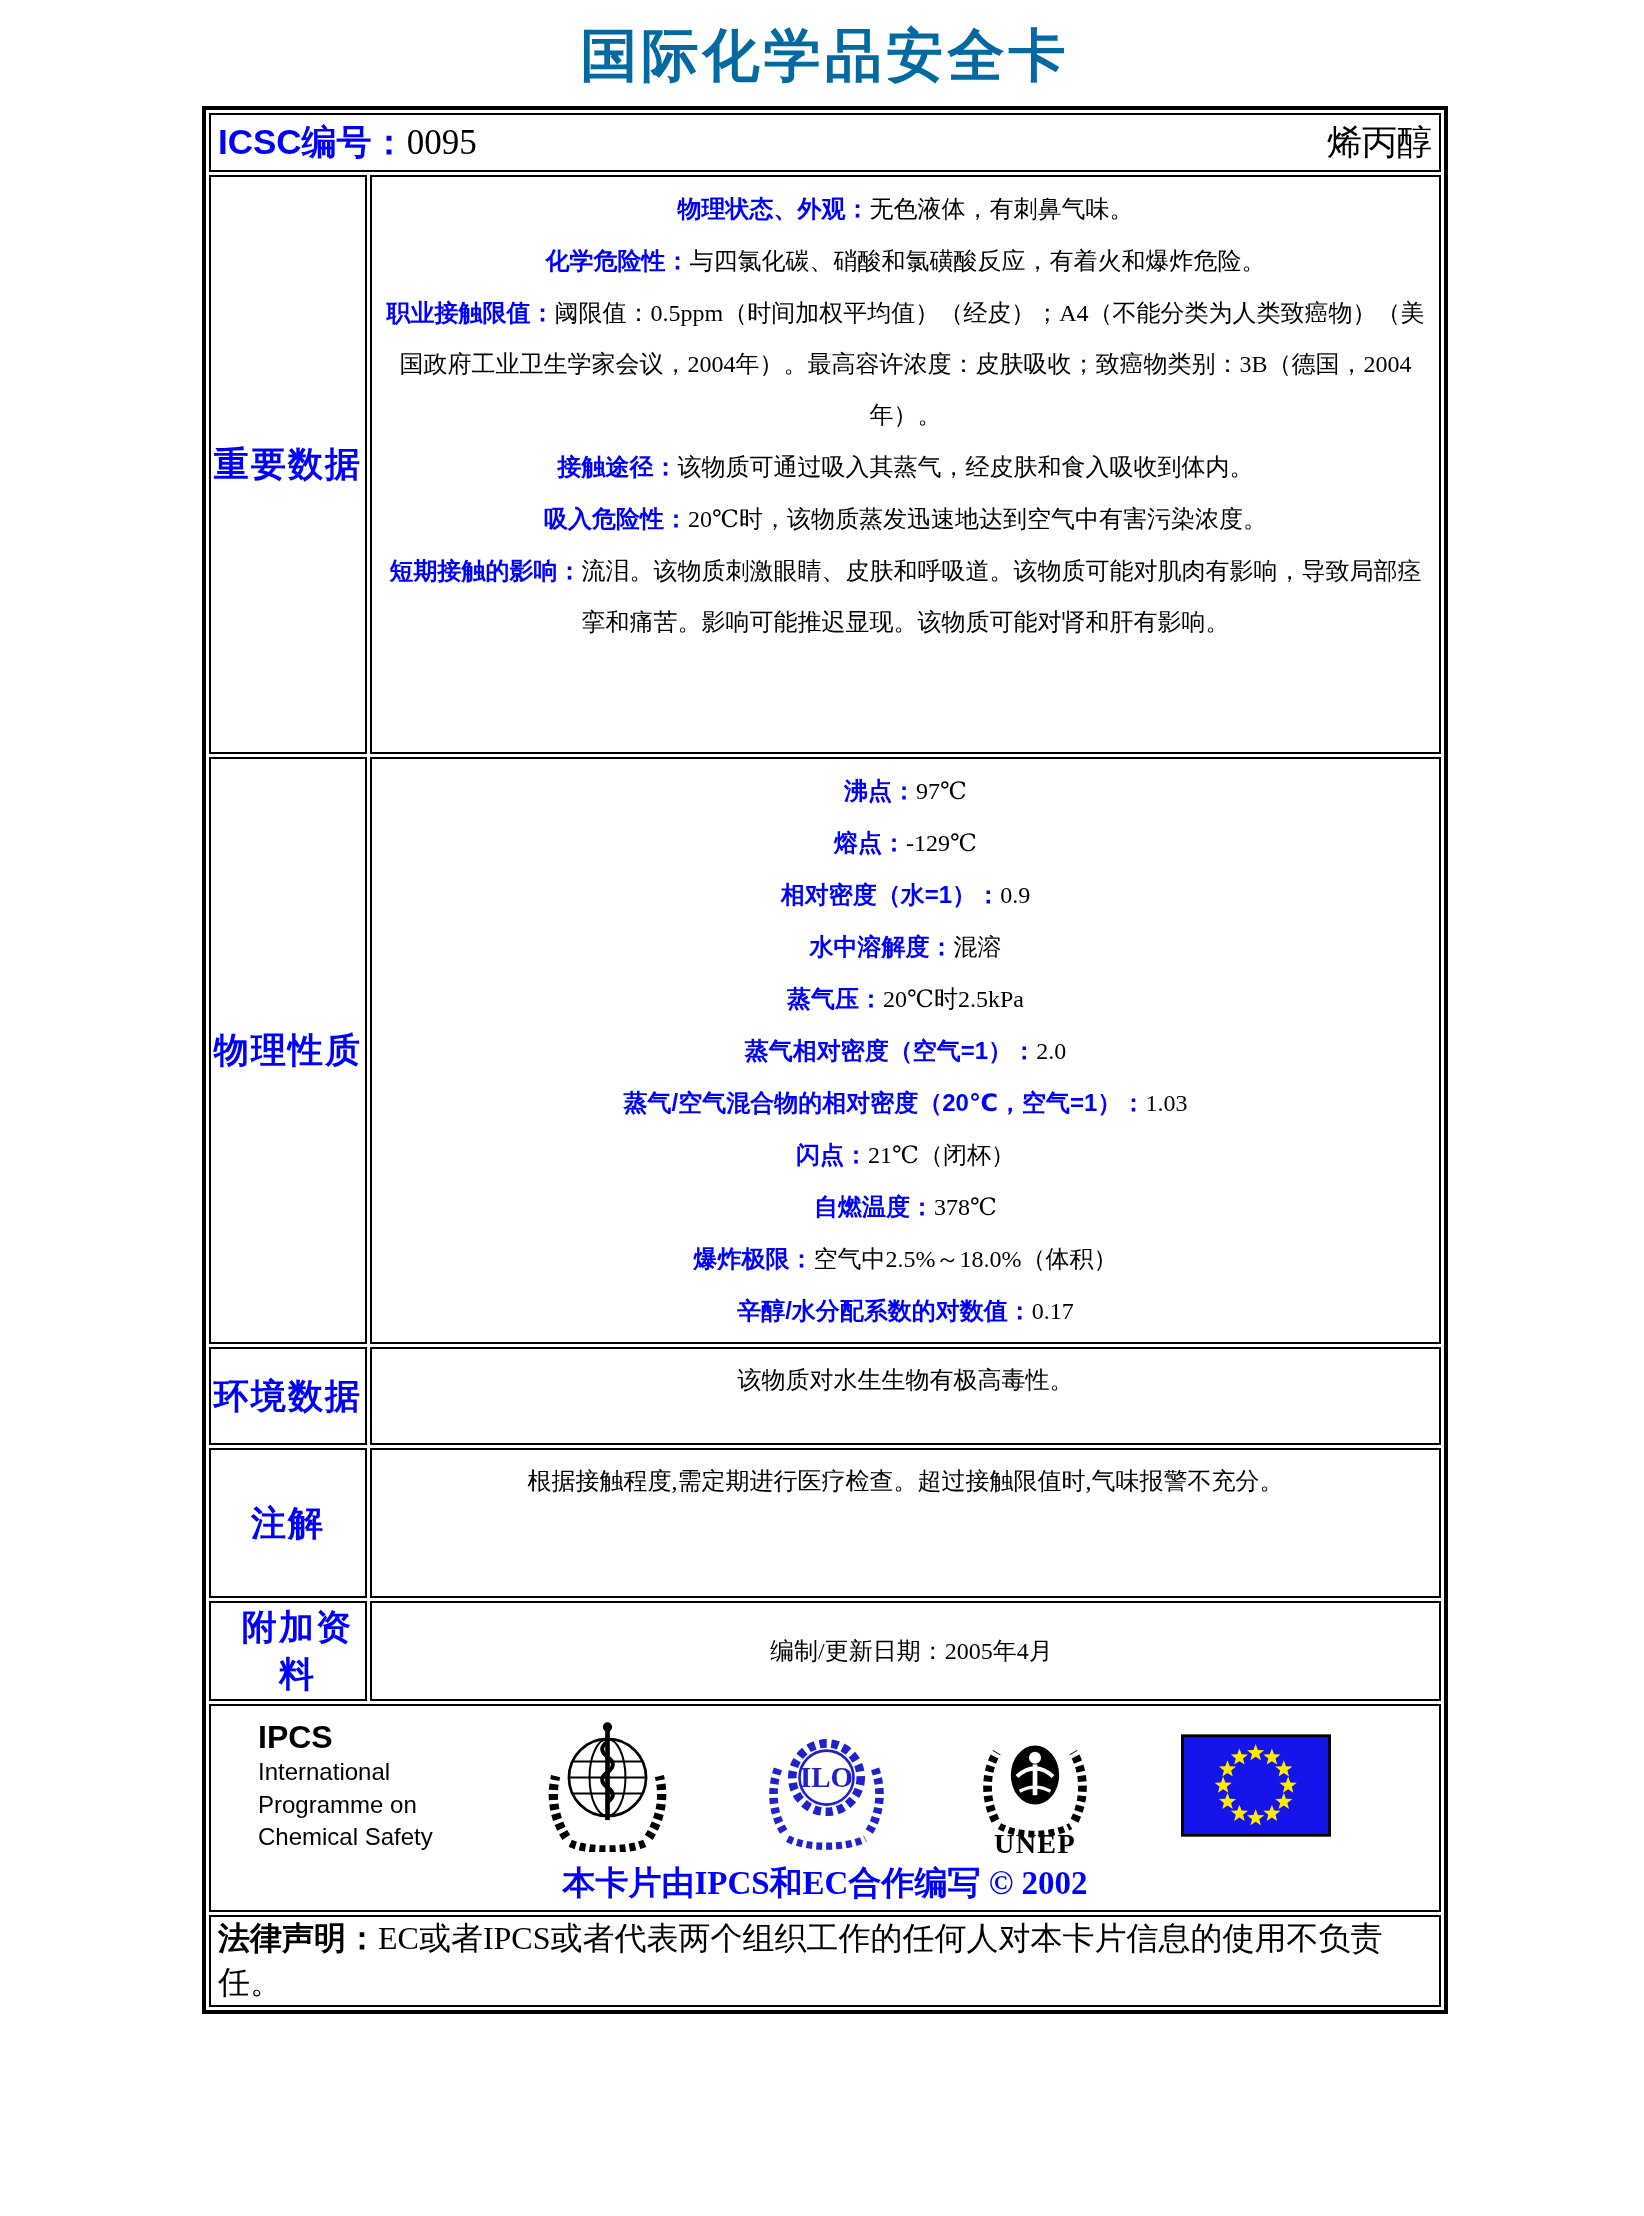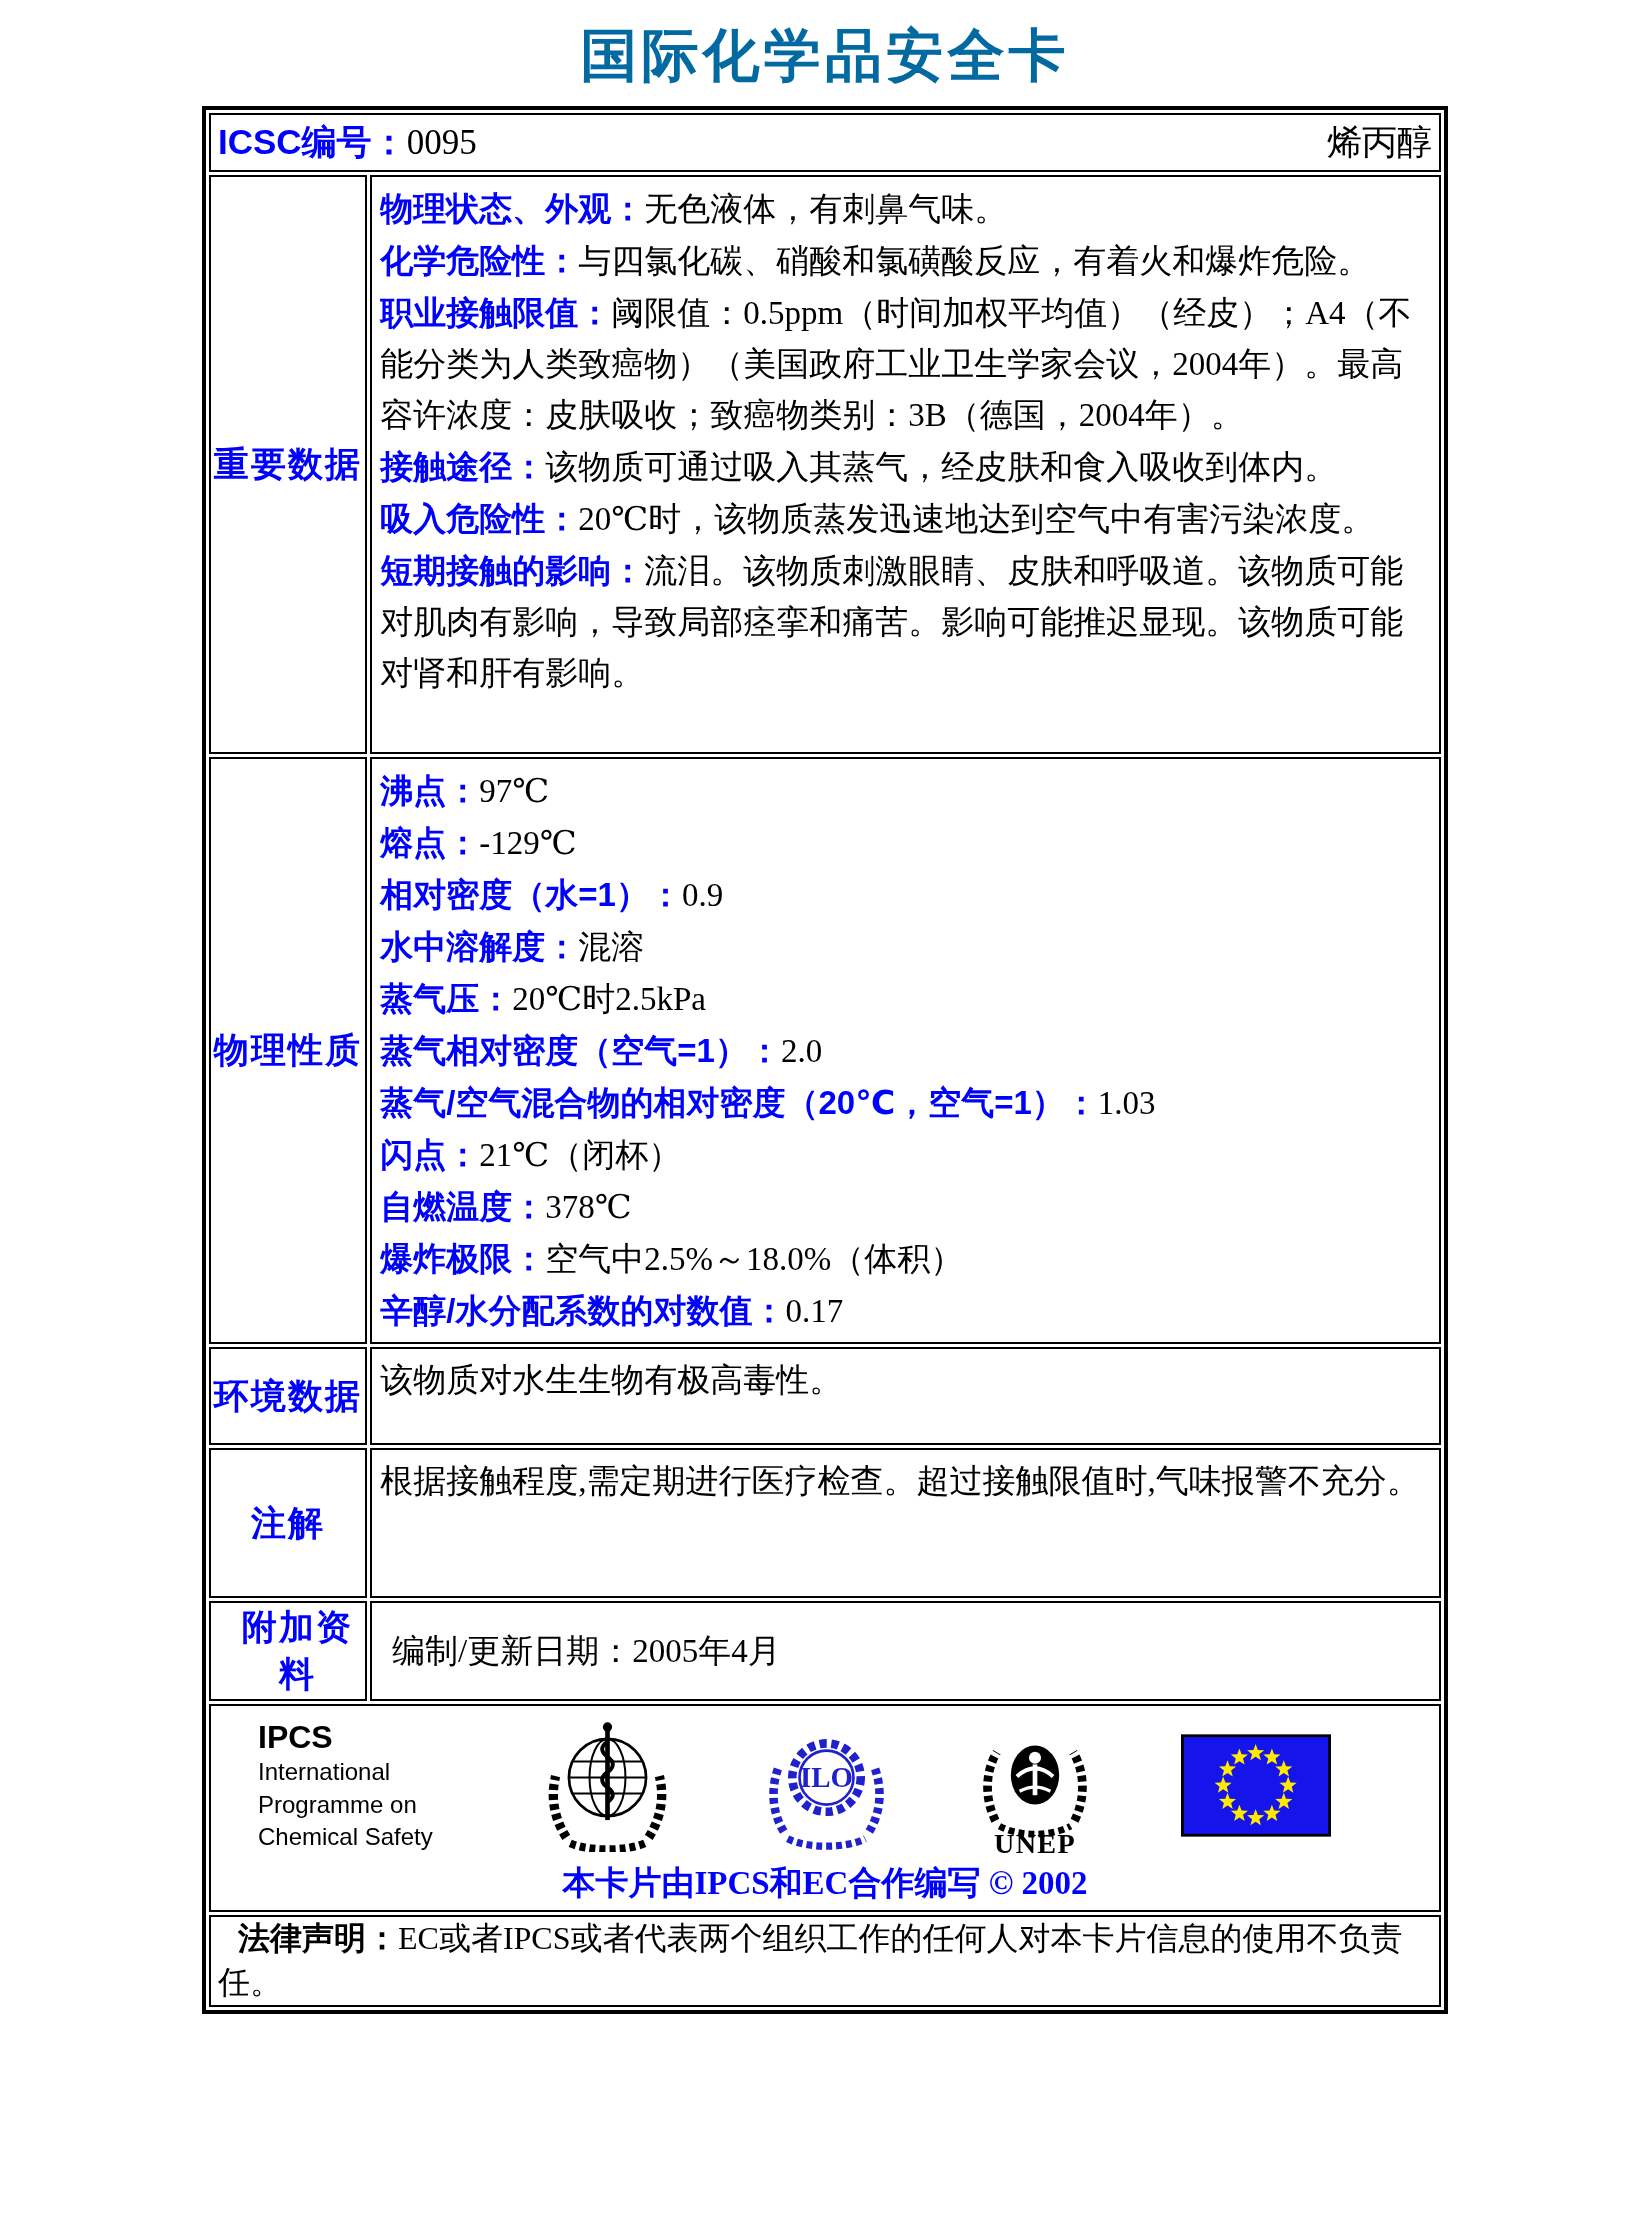--- a/index.html
+++ b/index.html
@@ -36,38 +36,38 @@
   .icsc-flex { display: flex; justify-content: space-between; align-items: center; font-size: 35px; }
   .blue-label {
     color: #0000FF;
     font-weight: bold;
     font-family: "Liberation Sans", "DejaVu Sans", sans-serif;
   }
   .black-label {
     color: #000;
     font-weight: bold;
     font-family: "Liberation Sans", "DejaVu Sans", sans-serif;
-    margin-left: 20px;
   }
   .serif { font-family: "Liberation Serif", "DejaVu Serif", serif; color: #000; }
   .label-cell {
     width: 158px;
     text-align: center;
     vertical-align: middle;
     color: #0000FF;
     font-weight: bold;
     font-family: "Liberation Sans", "DejaVu Sans", sans-serif;
     font-size: 35px;
     letter-spacing: 2.1px;
   }
   .content-cell {
     vertical-align: top;
     padding: 5.5px 8.3px;
-    font-size: 33px;
+    font-size: 24px;
     line-height: 51px;
+    text-align: center;
   }
   .para { margin: 0; }
   .addl-cell { height: 50px; vertical-align: middle; padding-left: 20px; }
   .footer-cell { height: 166px; vertical-align: top; padding: 7px 11px 4.2px 11px; }
   .footer-flex {
     display: flex;
     justify-content: space-between;
     align-items: center;
     padding-right: 97px;
   }

